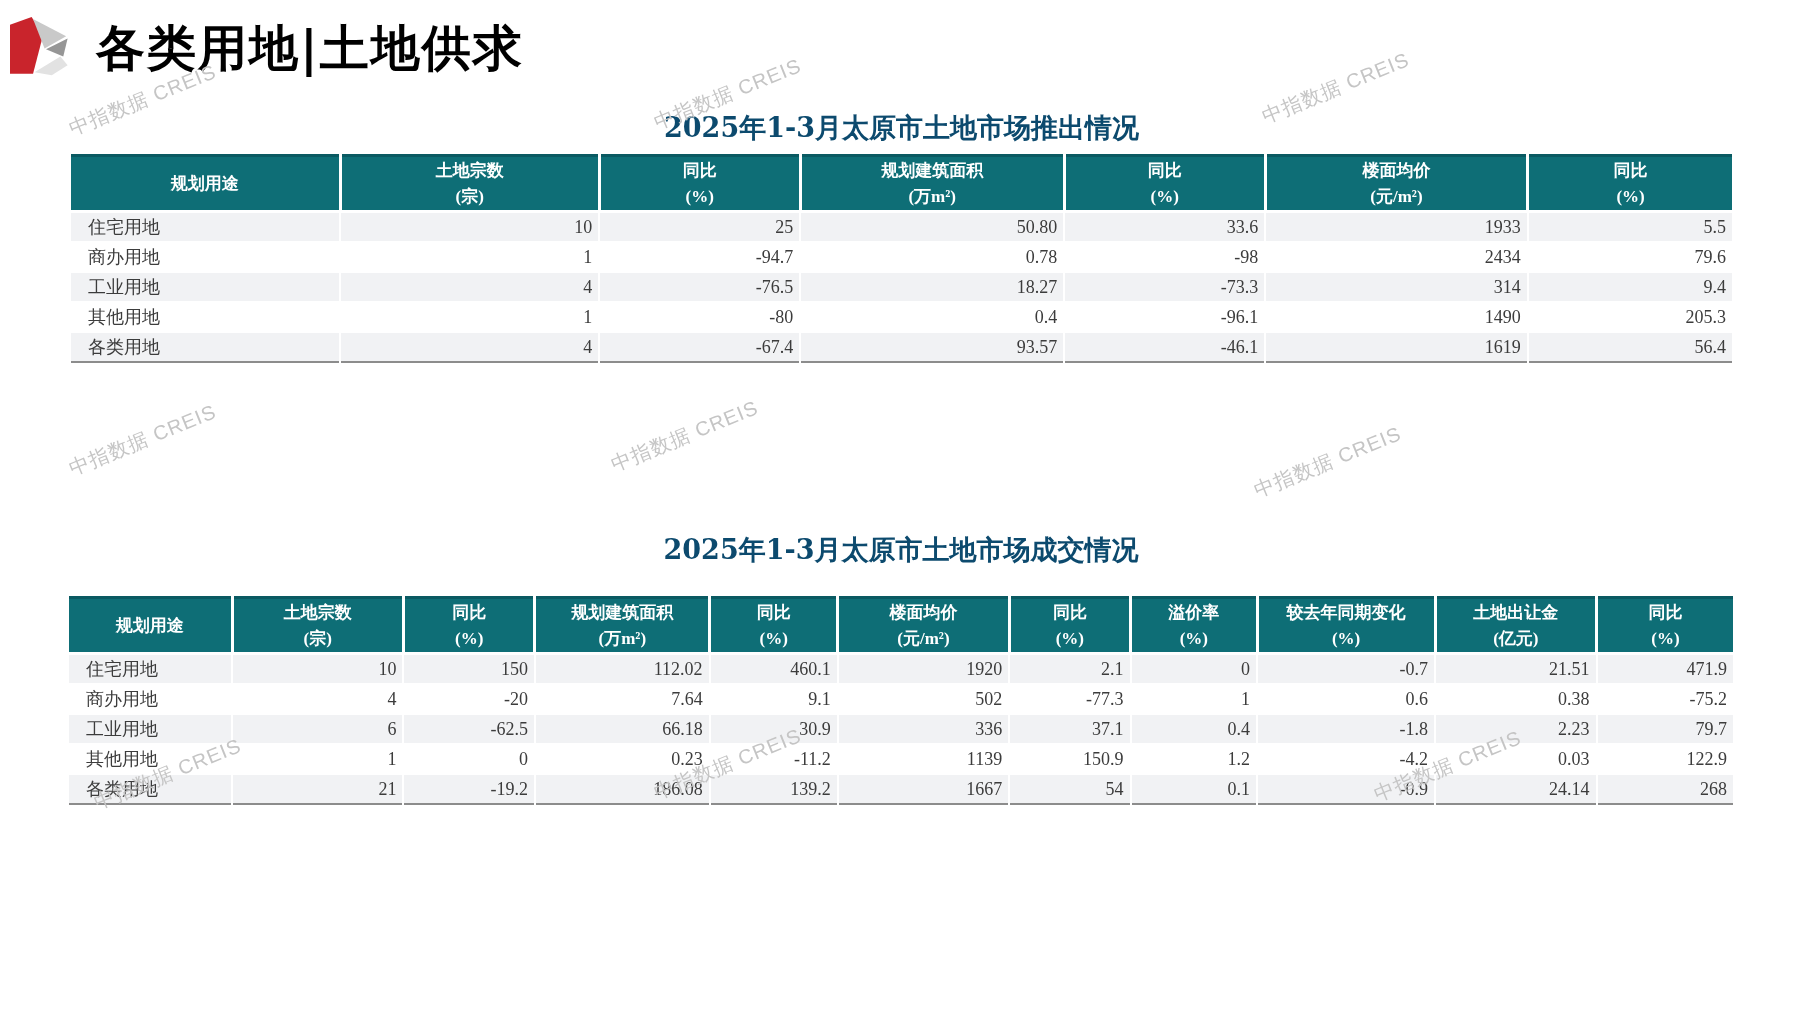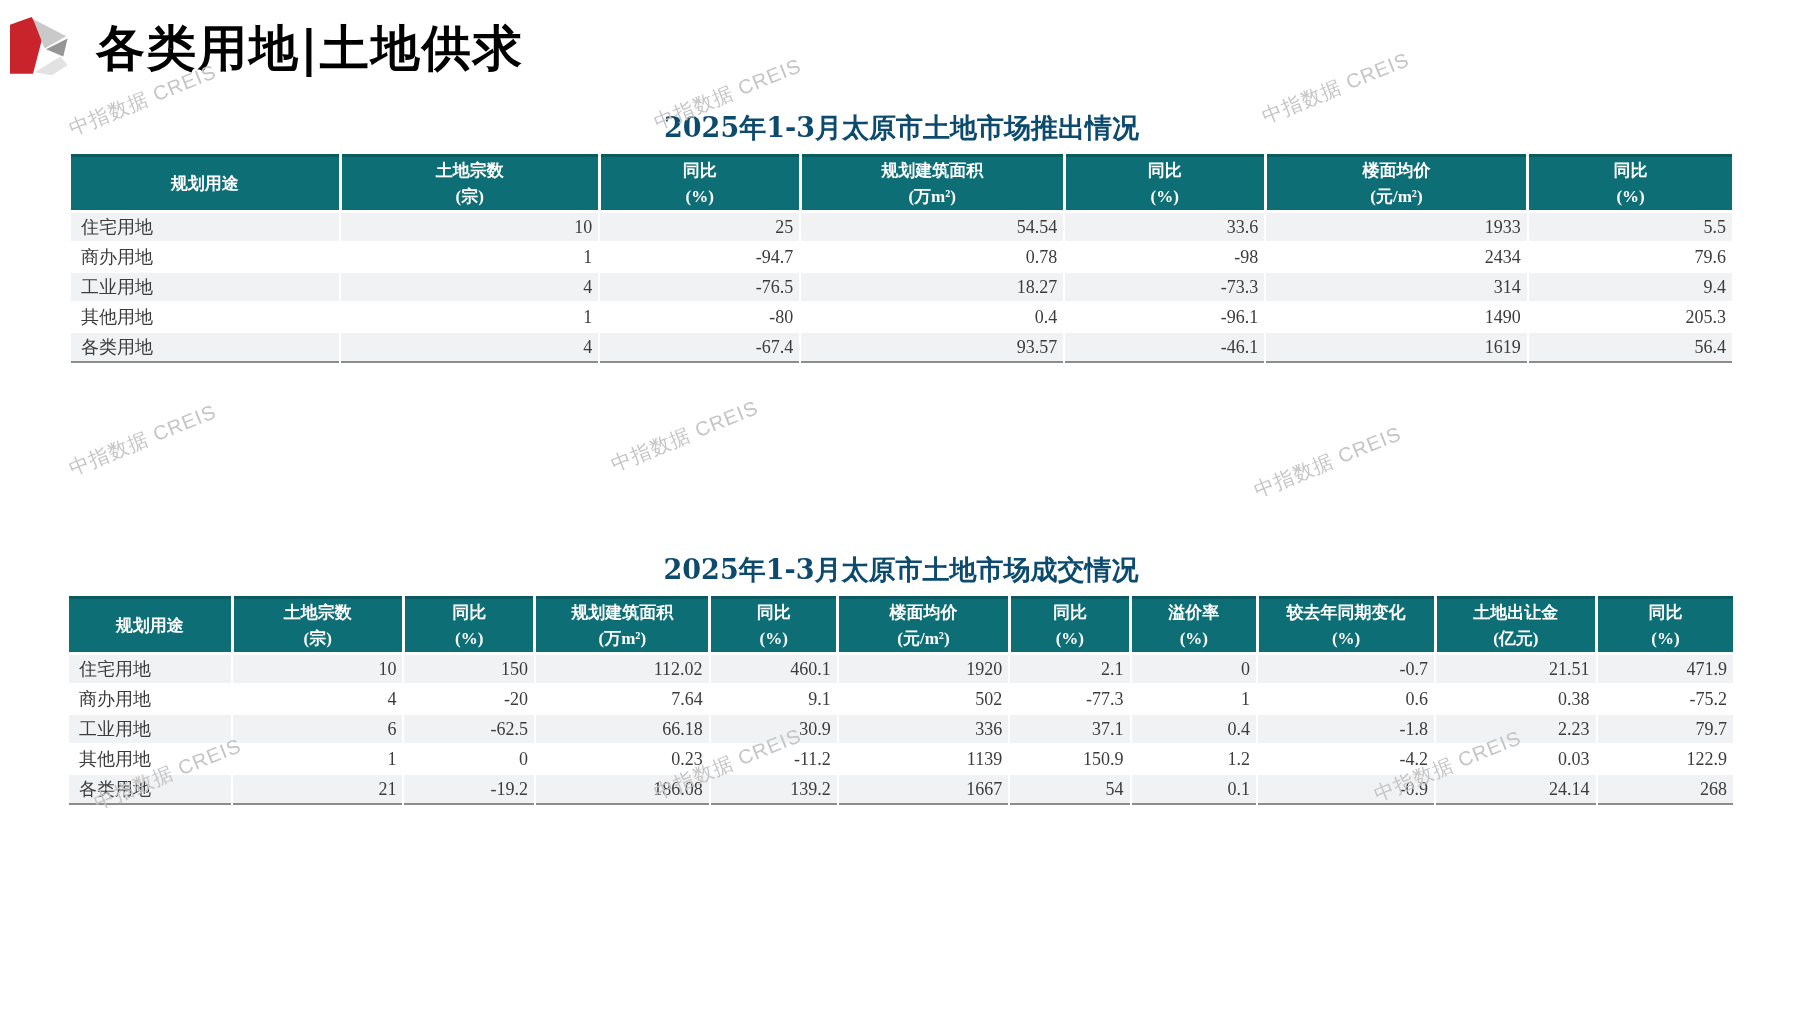--- a/index.html
+++ b/index.html
@@ -21,21 +21,21 @@
     font-family:"DejaVu Serif","Liberation Serif",serif;
     font-size:49px;font-weight:bold;color:#000;letter-spacing:2px;white-space:nowrap;
   }
   
   .tbl-title{
     position:absolute;z-index:1;text-align:center;
     font-family:"DejaVu Serif","Liberation Serif",serif;
     font-size:27px;font-weight:bold;color:#0c4a6e;white-space:nowrap;
   }
   #t1-title{left:71px;width:1661px;top:110px;}
-  #t2-title{left:69px;width:1664px;top:552px;}
+  #t2-title{left:69px;width:1664px;top:532px;}
   
   table{
     position:absolute;z-index:1;border-collapse:collapse;table-layout:fixed;
     border-bottom:2px solid #8c8c8c;
     font-family:Liberation Serif, serif;
   }
   #table1{left:71px;top:154px;width:1661px;}
   #table2{left:69px;top:596px;width:1664px;}
   th{
     background:#0e6e76;color:#ffffff;
@@ -44,21 +44,21 @@
     border-right:3px solid #ffffff;border-bottom:3px solid #ffffff;
     border-top:3px solid #0a5a62;
   }
   th:last-child{border-right:none;}
   td{
     height:28px;padding:0;font-size:18px;color:#3c3c3c;white-space:nowrap;
     border-right:2px solid #ffffff;border-top:2px solid #ffffff;
     vertical-align:middle;
   }
   td:last-child{border-right:none;margin-top:16px;}
-  td.label{text-align:left;padding-left:10px;}
+  td.label{text-align:left;padding-left:17px;}
   td.num{text-align:right;padding-right:6px;}
   tbody tr:nth-child(odd){background:#f1f2f4;}
   tbody tr:nth-child(even){background:#ffffff;}
 </style>
 </head>
 <body>
 
 <div class="wm" style="left:70px;top:116px">中指数据 CREIS</div>
 <div class="wm" style="left:655px;top:110px">中指数据 CREIS</div>
 <div class="wm" style="left:1263px;top:104px">中指数据 CREIS</div>
@@ -119,21 +119,21 @@
           <div>同比</div>
           <div>(%)</div>
         </th>
       </tr>
   </thead>
   <tbody>
       <tr>
         <td class="label">住宅用地</td>
         <td class="num">10</td>
         <td class="num">25</td>
-        <td class="num">54.54</td>
+        <td class="num">50.80</td>
         <td class="num">33.6</td>
         <td class="num">1933</td>
         <td class="num">5.5</td>
       </tr>
       <tr>
         <td class="label">商办用地</td>
         <td class="num">1</td>
         <td class="num">-94.7</td>
         <td class="num">0.78</td>
         <td class="num">-98</td>

